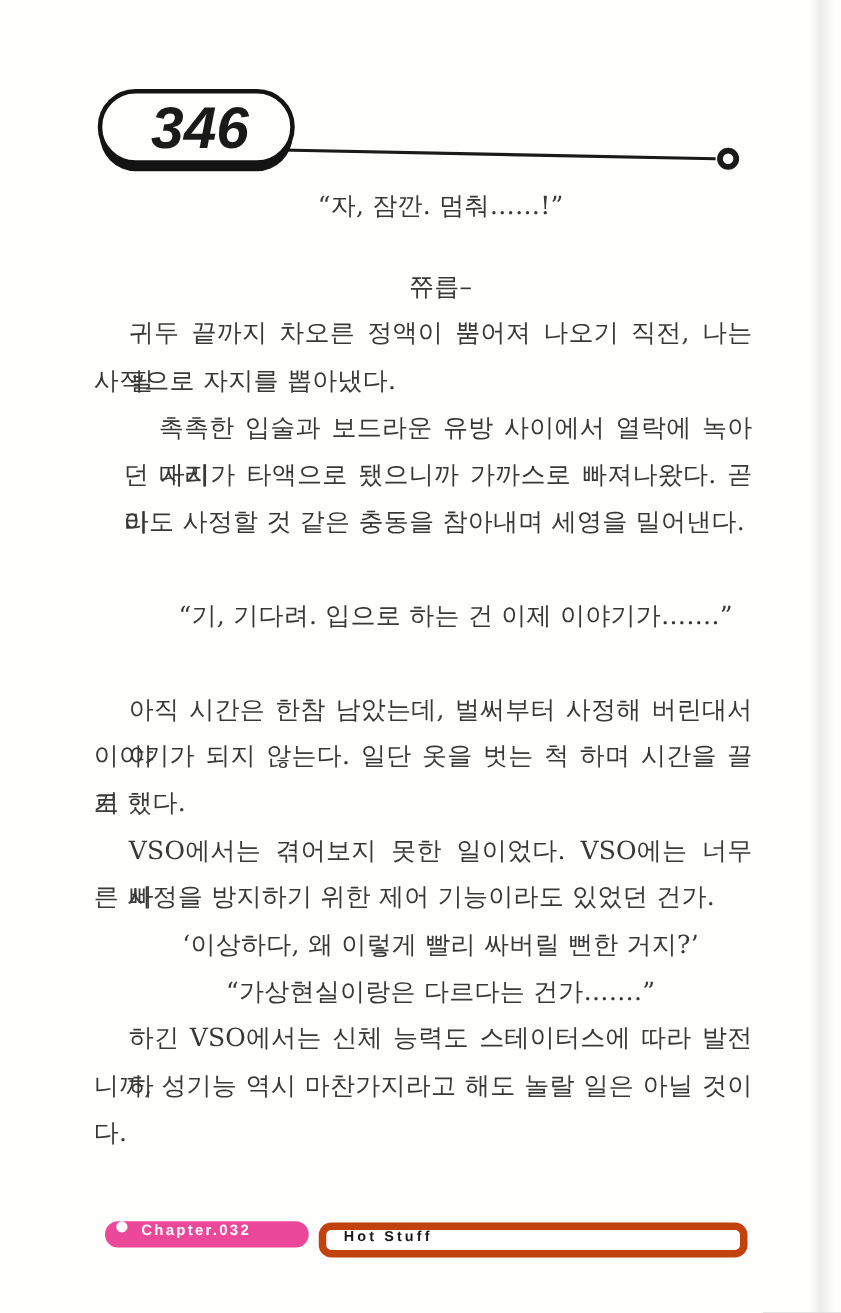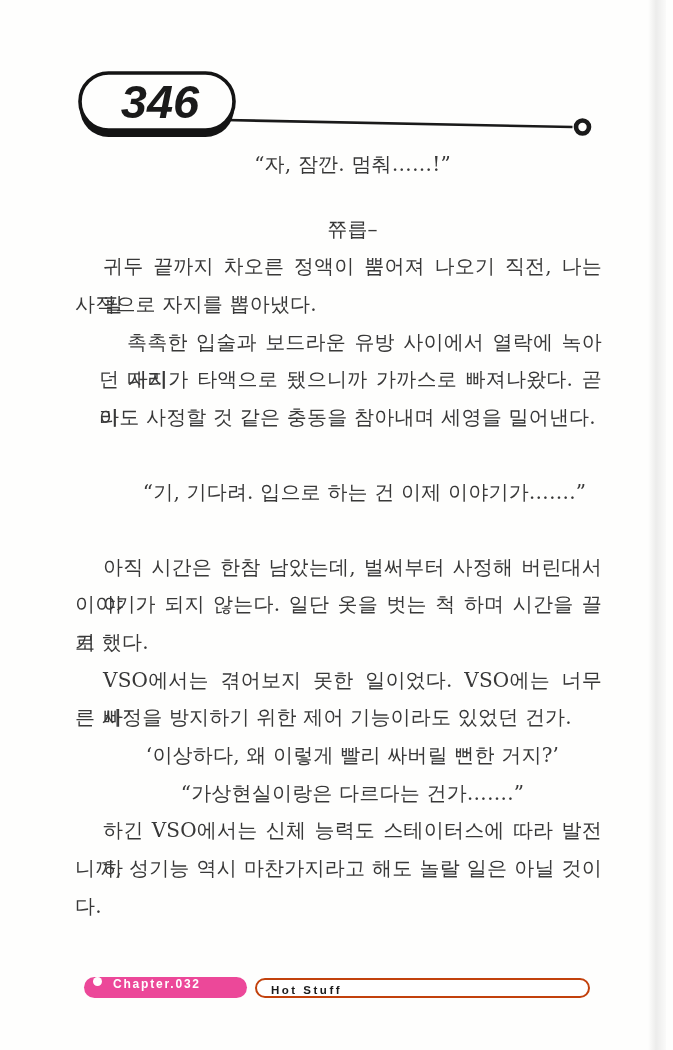--- a/index.html
+++ b/index.html
@@ -44,22 +44,22 @@
   }
   .chapter-pill .label{
     color:#ffffff;
     font-family:"Liberation Sans","DejaVu Sans",sans-serif;
     font-weight:bold;font-size:12px;letter-spacing:1.8px;
     margin-left:11px;white-space:nowrap;
   }
   .title-pill{
     position:absolute;left:255px;top:978px;
     width:331px;height:16px;
-    background:#ffffff;border:2px solid #c2410c;border-radius:10px;
-    display:flex;align-items:flex-end;
+    background:#ffffff;border:6px solid #c2410c;border-radius:10px;
+    display:flex;align-items:flex-start;
   }
   .title-pill .label{
     color:#1a1a1a;
     font-family:"Liberation Sans","DejaVu Sans",sans-serif;
     font-weight:bold;font-size:11.5px;letter-spacing:2.5px;
     margin-left:14px;white-space:nowrap;
   }
 
   
   .edge-shade{

